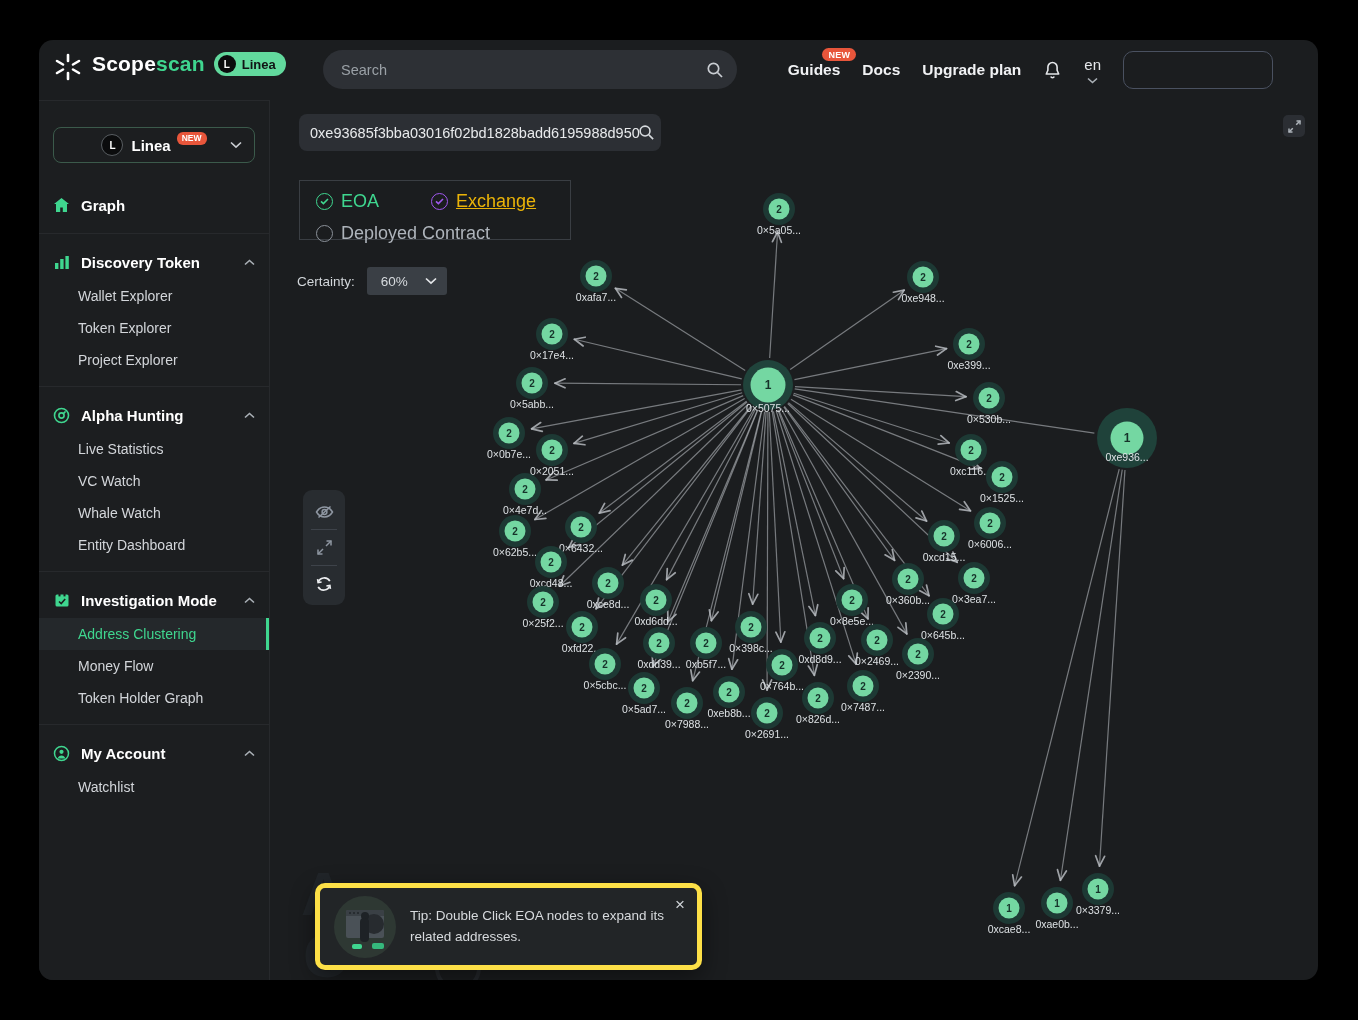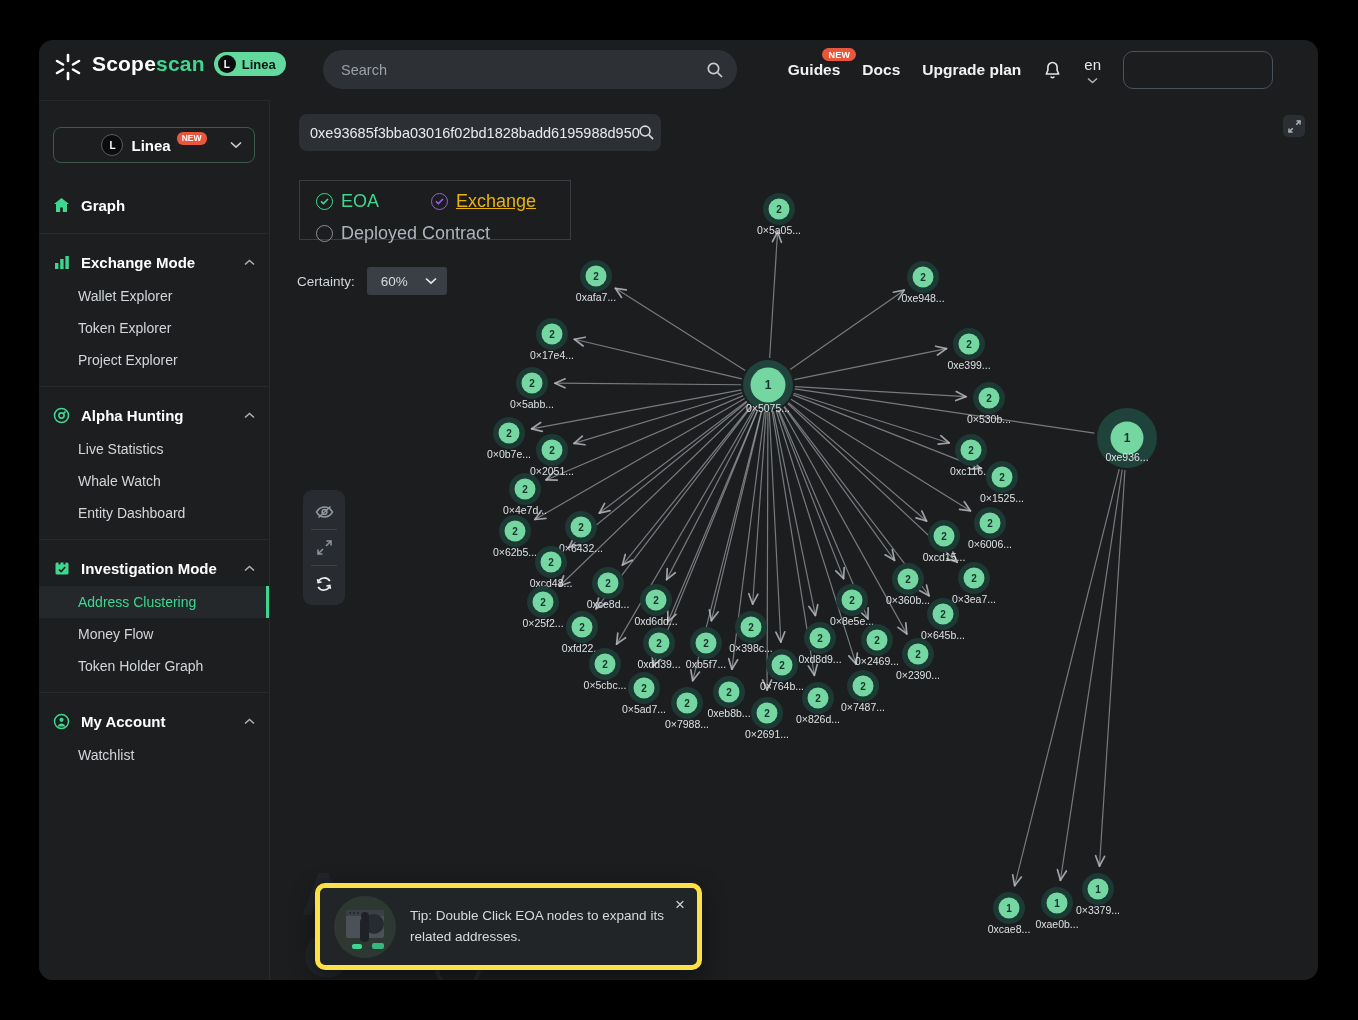--- a/index.html
+++ b/index.html
@@ -561,21 +561,21 @@
     <div class="side-div"></div>
 
     <div class="side-row">
       <span class="sicon">
         <svg width="16" height="15" viewBox="0 0 16 15" fill="currentColor">
             <rect x="1" y="8" width="3.4" height="6"></rect>
             <rect x="6.2" y="4" width="3.4" height="10"></rect>
             <rect x="11.4" y="1" width="3.4" height="13"></rect>
           </svg>
       </span>
-      <span class="lbl">Exchange Mode</span>
+      <span class="lbl">Discovery Token</span>
       <svg class="chev" width="11" height="7" viewBox="0 0 11 7" fill="none" stroke="#aab0b6" stroke-width="1.6">
           <polyline points="1,5.5 5.5,1.5 10,5.5"></polyline>
         </svg>
     </div>
     <span class="side-sub">Wallet Explorer</span>
     <span class="side-sub">Token Explorer</span>
     <span class="side-sub">Project Explorer</span>
     <div class="side-div"></div>
 
     <div class="side-row">
@@ -585,20 +585,21 @@
             <circle cx="8.5" cy="8.5" r="2.6"></circle>
             <line x1="10.3" y1="6.7" x2="12.6" y2="4.4"></line>
           </svg>
       </span>
       <span class="lbl">Alpha Hunting</span>
       <svg class="chev" width="11" height="7" viewBox="0 0 11 7" fill="none" stroke="#aab0b6" stroke-width="1.6">
           <polyline points="1,5.5 5.5,1.5 10,5.5"></polyline>
         </svg>
     </div>
     <span class="side-sub">Live Statistics</span>
+    <span class="side-sub">VC Watch</span>
     <span class="side-sub">Whale Watch</span>
     <span class="side-sub">Entity Dashboard</span>
     <div class="side-div"></div>
 
     <div class="side-row">
       <span class="sicon">
         <svg width="16" height="16" viewBox="0 0 16 16" fill="currentColor">
             <rect x="1.5" y="2.5" width="13" height="12" rx="1.5"></rect>
             <rect x="4.5" y="1" width="2" height="3.4" fill="#1c1e20"></rect>
             <rect x="9.5" y="1" width="2" height="3.4" fill="#1c1e20"></rect>

